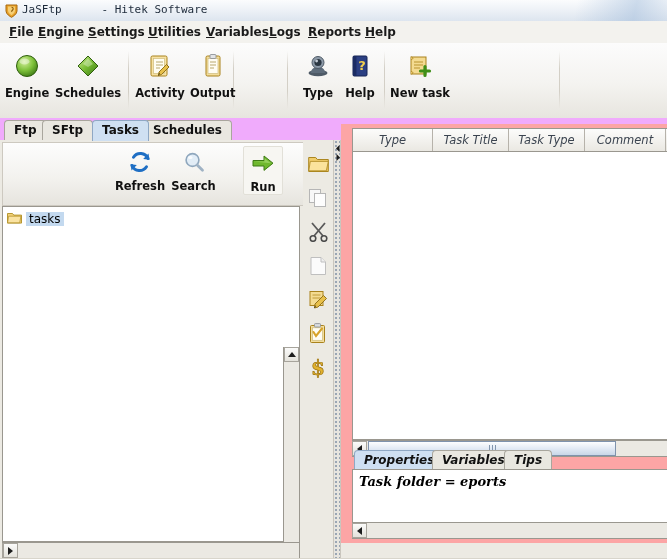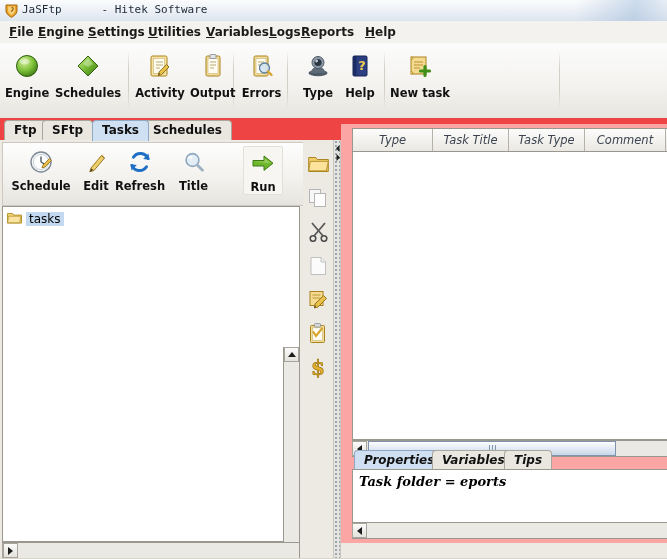--- a/index.html
+++ b/index.html
@@ -58,21 +58,21 @@
     margin-top:3px;font-size:11.5px;font-weight:bold;color:#111;white-space:nowrap;
   }
   .tb-sep{
     position:absolute;top:8px;width:1px;height:58px;
     background:linear-gradient(to bottom,rgba(255,255,255,0),#d3cfc6 30%,#d3cfc6 70%,rgba(255,255,255,0));
   }
 
   
   .tabstrip{
     position:absolute;left:0;top:118px;width:667px;height:22px;
-    background:#ef4444;
+    background:#f0abfc;
   }
   .tab{
     position:absolute;top:2px;height:20px;line-height:19px;
     padding:0 9px;font-size:12px;font-weight:bold;color:#111;
     background:#e9e7e0;border:1px solid #a9a69d;border-bottom:none;
     border-radius:4px 4px 0 0;cursor:default;white-space:nowrap;
   }
   .tab.sel{
     background:#cfe0f2;border-color:#8fa8c4;z-index:3;
   }
@@ -232,21 +232,21 @@
     <span class="title-text">JaSFtp      - Hitek Software</span>
   </div>
 
   <div class="menubar">
     <div class="menu-item" style="left:6px"><u>F</u><span>ile</span></div>
     <div class="menu-item" style="left:35px"><u>E</u>ngine</div>
     <div class="menu-item" style="left:85px"><u>S</u>ettings</div>
     <div class="menu-item" style="left:145px"><u>U</u>tilities</div>
     <div class="menu-item" style="left:203px"><u>V</u>ariables</div>
     <div class="menu-item" style="left:266px"><u>L</u>ogs</div>
-    <div class="menu-item" style="left:298px"><u>R</u>eports</div>
+    <div class="menu-item" style="left:305px"><u>R</u>eports</div>
     <div class="menu-item" style="left:362px"><u>H</u>elp</div>
   </div>
 
   <div class="toolbar">
 
     <div class="tb-sep" style="left:128px"></div>
     <div class="tb-sep" style="left:233px"></div>
     <div class="tb-sep" style="left:287px"></div>
     <div class="tb-sep" style="left:384px"></div>
     <div class="tb-sep" style="left:559px"></div>
@@ -304,32 +304,20 @@
         <svg width="26" height="26" viewBox="0 0 26 26">
           <rect x="6" y="3" width="14" height="20" rx="1.5" fill="#f3dd9c" stroke="#a9821c" stroke-width="1"></rect>
           <rect x="8" y="5.5" width="10" height="15" fill="#fffdf4" stroke="#cdbb7d" stroke-width=".7"></rect>
           <rect x="10" y="1.5" width="6" height="4" rx="1" fill="#e2e4e7" stroke="#8e9398" stroke-width=".9"></rect>
           <path d="M10 9h6M10 12h6M10 15h4" stroke="#b9a86f" stroke-width="1"></path>
         </svg>
       </div>
       <div class="tb-lbl">Output</div>
     </div>
 
-    <div class="tb-btn" style="left:239px;width:45px">
-      <div class="tb-ico">
-        <svg width="26" height="26" viewBox="0 0 26 26">
-          <rect x="5" y="3" width="14" height="20" rx="1.5" fill="#f3dd9c" stroke="#a9821c" stroke-width="1"></rect>
-          <rect x="7" y="5.5" width="10" height="15" fill="#fffdf4" stroke="#cdbb7d" stroke-width=".7"></rect>
-          <path d="M9 9h6M9 12h6" stroke="#b9a86f" stroke-width="1"></path>
-          <circle cx="15.5" cy="15" r="5" fill="#cfe3f2" fill-opacity=".85" stroke="#5d7f9e" stroke-width="1.3"></circle>
-          <path d="M19 18.5 L22.5 22" stroke="#d8a32a" stroke-width="2.4" stroke-linecap="round"></path>
-        </svg>
-      </div>
-      <div class="tb-lbl">Errors</div>
-    </div>
 
     <div class="tb-btn" style="left:296px;width:44px">
       <div class="tb-ico">
         <svg width="26" height="26" viewBox="0 0 26 26">
           <ellipse cx="13" cy="20" rx="9.5" ry="3.2" fill="#4e5a66"></ellipse>
           <path d="M6 20c0-4 3-6 7-6s7 2 7 6z" fill="#5e6c7a"></path>
           <circle cx="13" cy="9.5" r="6" fill="#8d9aa8" stroke="#4e5a66" stroke-width="1"></circle>
           <circle cx="13" cy="9.5" r="3.6" fill="#2b3742"></circle>
           <circle cx="11.6" cy="8" r="1.4" fill="#dfe8f1" opacity=".85"></circle>
         </svg>
@@ -365,44 +353,21 @@
   <div class="tabstrip">
     <div class="tab" style="left:4px">Ftp</div>
     <div class="tab" style="left:42px">SFtp</div>
     <div class="tab sel" style="left:92px">Tasks</div>
     <div class="tab" style="left:143px">Schedules</div>
   </div>
 
   <div class="leftpanel">
 
     <div class="subtoolbar">
-      <div class="stb-btn" style="left:8px;width:60px">
-        <div class="stb-ico">
-          <svg width="26" height="26" viewBox="0 0 26 26">
-            <circle cx="13" cy="13" r="10" fill="#f4f6f8" stroke="#7e8a96" stroke-width="1.4"></circle>
-            <circle cx="13" cy="13" r="7.6" fill="#fdfefe" stroke="#b8c2cc" stroke-width=".7"></circle>
-            <path d="M13 13 L13 7.5" stroke="#46505a" stroke-width="1.3"></path>
-            <path d="M13 13 L17 15.5" stroke="#46505a" stroke-width="1.3"></path>
-            <path d="M15 16 L21.5 9.5 L23.5 11.5 L17 18 L14 19 Z" fill="#e8c04a" stroke="#8a6a12" stroke-width=".8"></path>
-          </svg>
-        </div>
-        <div class="stb-lbl">Schedule</div>
-      </div>
-
-      <div class="stb-btn" style="left:73px;width:40px">
-        <div class="stb-ico">
-          <svg width="26" height="26" viewBox="0 0 26 26">
-            <path d="M8 19 L18.5 6.5 L21.5 9 L11 21.5 L6.8 22.8 Z" fill="#f0cf6e" stroke="#8a6a12" stroke-width=".9"></path>
-            <path d="M18.5 6.5 L21.5 9" stroke="#8a6a12" stroke-width=".9"></path>
-            <path d="M6.8 22.8 L8.6 19.6 L10.2 21" fill="#3c3320"></path>
-            <path d="M9.6 17.6 L20 5.2" stroke="#c9a13a" stroke-width="1" opacity=".6"></path>
-          </svg>
-        </div>
-        <div class="stb-lbl">Edit</div>
-      </div>
+
 
       <div class="stb-btn" style="left:108px;width:58px">
         <div class="stb-ico">
           <svg width="26" height="26" viewBox="0 0 26 26">
             <path d="M21 9.5A8.2 8.2 0 0 0 6.5 8.2" stroke="#1f6fc4" stroke-width="3" fill="none" stroke-linecap="round"></path>
             <path d="M5 16.5A8.2 8.2 0 0 0 19.5 17.8" stroke="#1f6fc4" stroke-width="3" fill="none" stroke-linecap="round"></path>
             <path d="M21.5 4.5 L22.5 10.8 L16.2 10" fill="#1f6fc4"></path>
             <path d="M4.5 21.5 L3.5 15.2 L9.8 16" fill="#1f6fc4"></path>
           </svg>
         </div>
@@ -410,21 +375,21 @@
       </div>
 
       <div class="stb-btn" style="left:163px;width:55px">
         <div class="stb-ico">
           <svg width="26" height="26" viewBox="0 0 26 26">
             <circle cx="11.5" cy="11" r="6.4" fill="#dceaf6" fill-opacity=".8" stroke="#8fa7bd" stroke-width="1.6"></circle>
             <ellipse cx="9.3" cy="8.6" rx="2.3" ry="1.5" fill="#ffffff" opacity=".8"></ellipse>
             <path d="M16.2 16 L21.5 21.3" stroke="#9fb2c4" stroke-width="2.8" stroke-linecap="round"></path>
           </svg>
         </div>
-        <div class="stb-lbl">Title</div>
+        <div class="stb-lbl">Search</div>
       </div>
 
       <div class="stb-btn hot" style="left:240px;width:38px">
         <div class="stb-ico">
           <svg width="26" height="26" viewBox="0 0 26 26">
             <path d="M3 10.5 h11 V6 l9 7.2 -9 7.2 V16 H3 Z" fill="#6fb82e" stroke="#3d7a14" stroke-width="1"></path>
             <path d="M4 11.5 h10.5 V8.2 l6.5 5" fill="#a6da70" opacity=".7"></path>
           </svg>
         </div>
         <div class="stb-lbl">Run</div>

